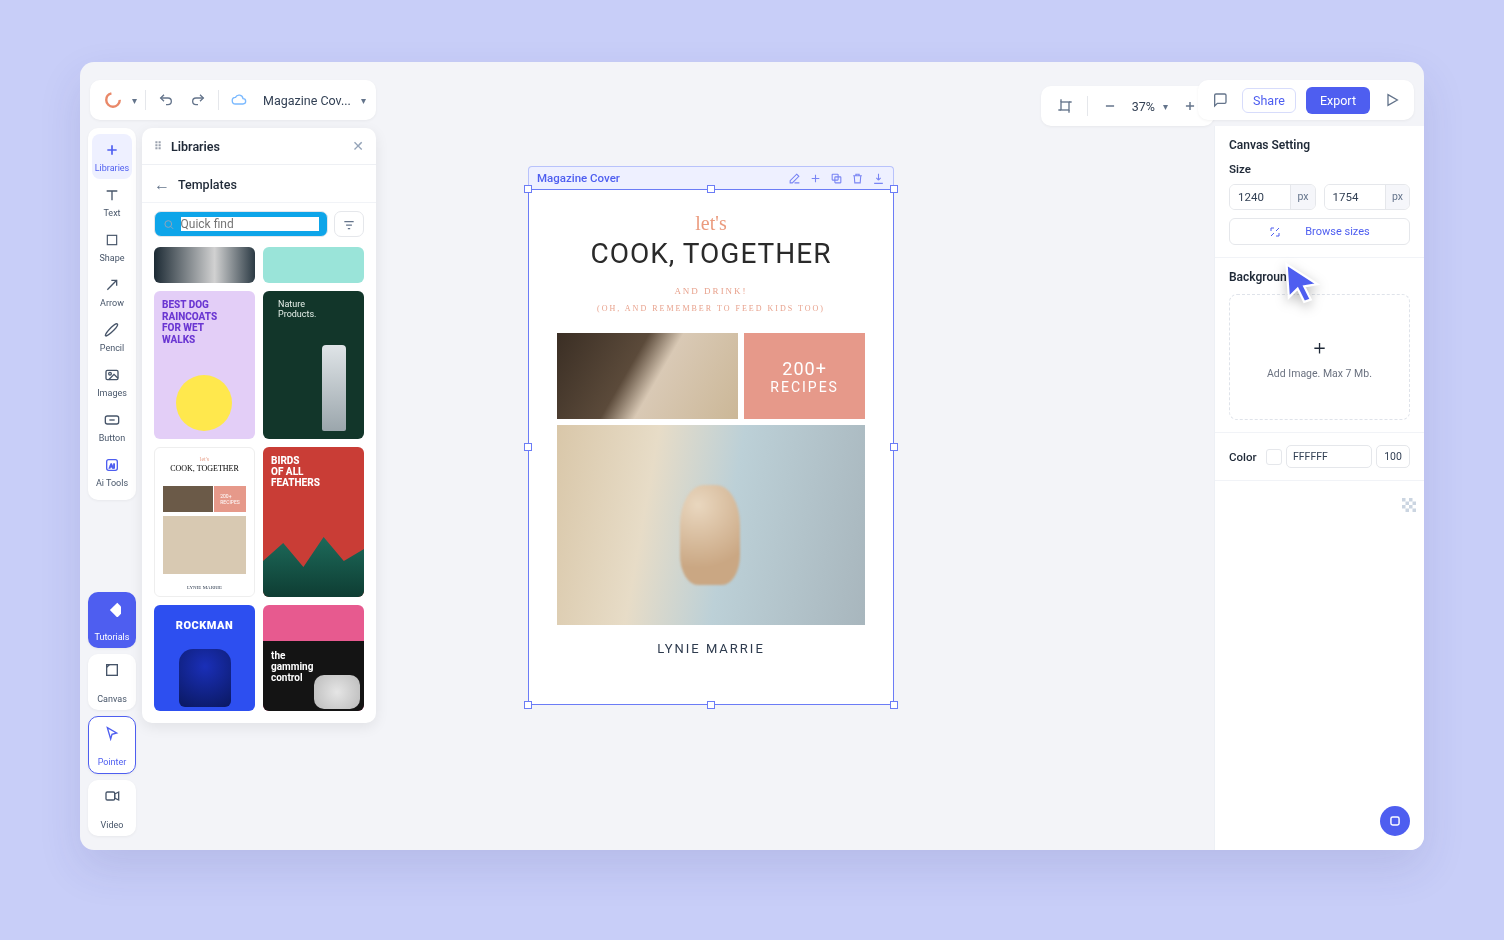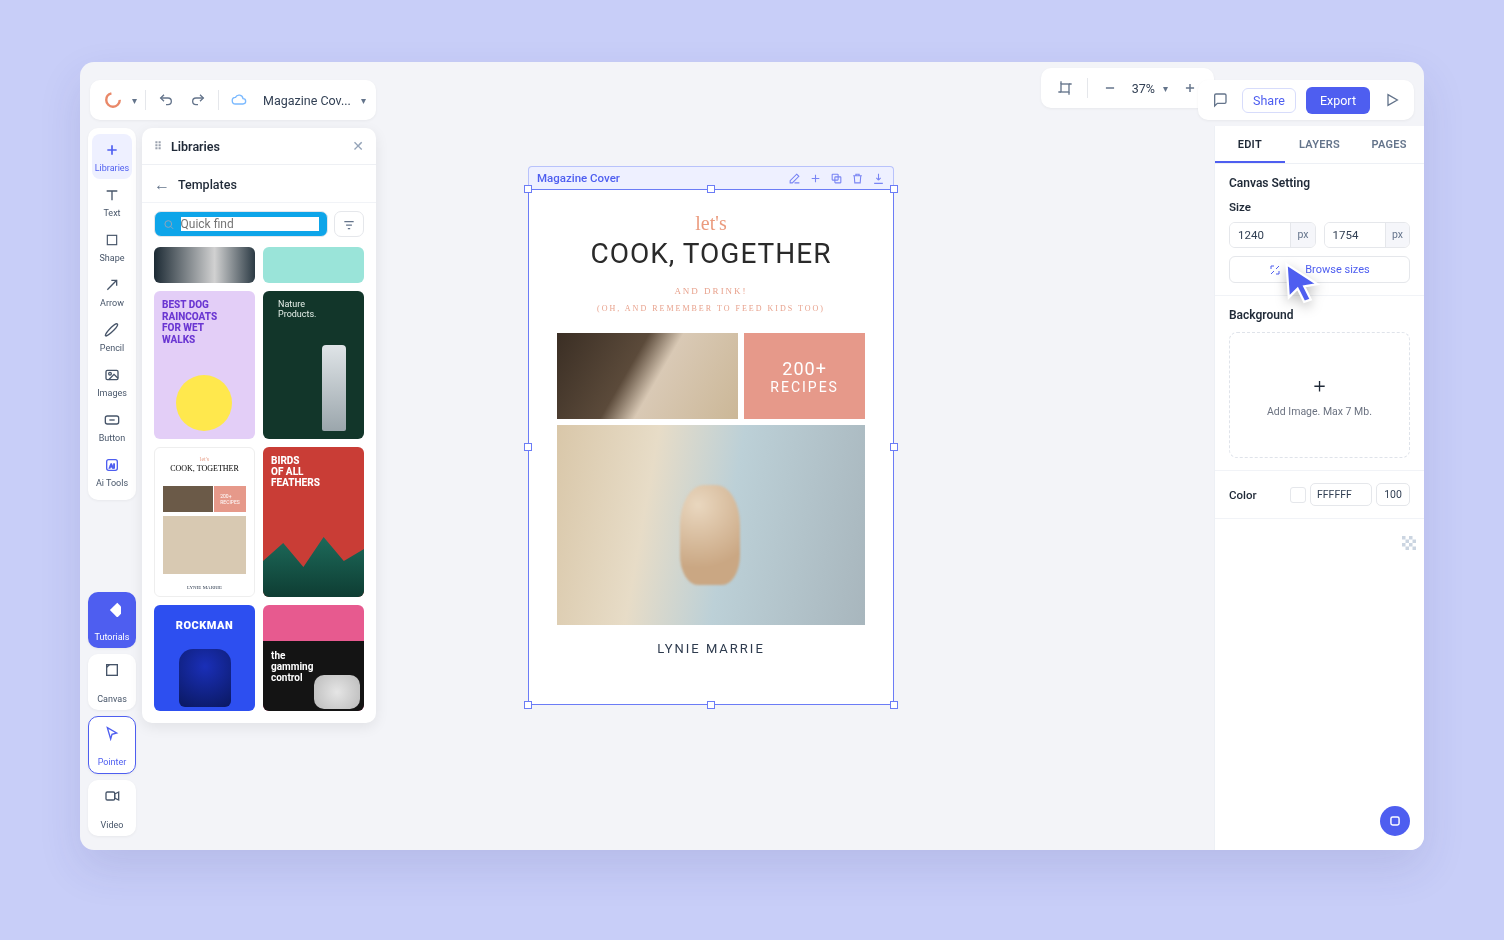--- a/index.html
+++ b/index.html
@@ -8,21 +8,21 @@
 
   
   .topbar-left { position: absolute; left: 10px; top: 18px; height: 40px; display: flex; align-items: center; gap: 8px; background: #fff; border-radius: 10px; padding: 0 10px; box-shadow: 0 1px 3px rgba(0,0,0,.05); }
   .logo-btn { width: 26px; height: 26px; display: flex; align-items: center; justify-content: center; color: #e98868; font-weight: 700; font-size: 16px; }
   .chev { font-size: 10px; color: #64748b; margin-left: -2px; }
   .divider-v { width: 1px; height: 20px; background: #e5e7eb; }
   .icon-btn { width: 24px; height: 24px; display: flex; align-items: center; justify-content: center; color: #64748b; cursor: pointer; border-radius: 5px; }
   .doc-name { font-size: 12.5px; color: #334155; max-width: 90px; white-space: nowrap; overflow: hidden; text-overflow: ellipsis; margin: 0 4px; }
   .cloud-ico { color: #7ab9ff; }
 
-  .topbar-right { position: absolute; right: 210px; top: 6px; height: 40px; display: flex; align-items: center; gap: 10px; background: #fff; border-radius: 10px; padding: 0 12px; box-shadow: 0 1px 3px rgba(0,0,0,.05); }
+  .topbar-right { position: absolute; right: 210px; top: 24px; height: 40px; display: flex; align-items: center; gap: 10px; background: #fff; border-radius: 10px; padding: 0 12px; box-shadow: 0 1px 3px rgba(0,0,0,.05); }
   .zoom-txt { font-size: 12.5px; color: #334155; }
 
   .topbar-actions { position: absolute; right: 10px; top: 18px; height: 40px; display: flex; align-items: center; gap: 10px; background: #fff; border-radius: 10px; padding: 0 10px; box-shadow: 0 1px 3px rgba(0,0,0,.05); }
   .link-btn { font-size: 12.5px; color: #4e5ef0; padding: 4px 10px; border: 1px solid #d7dcfb; border-radius: 6px; cursor: pointer; }
   .primary-btn { font-size: 12.5px; color: #fff; background: #4e5ef0; padding: 6px 14px; border-radius: 6px; cursor: pointer; }
   .play-ico { color: #64748b; }
 
   
   .tools-rail { position: absolute; left: 8px; top: 66px; width: 48px; background: #fff; border-radius: 10px; box-shadow: 0 1px 3px rgba(0,0,0,.05); display: flex; flex-direction: column; align-items: center; padding: 6px 0; }
   .tool { width: 40px; display: flex; flex-direction: column; align-items: center; padding: 6px 0 6px; cursor: pointer; border-radius: 8px; gap: 3px; }
@@ -95,21 +95,21 @@
   .size-in input { width: 100%; border: none; outline: none; padding: 5px 8px; font-size: 11.5px; color: #334155; }
   .size-in .u { background: #f5f6fa; color: #64748b; font-size: 10.5px; padding: 5px 6px; border-left: 1px solid #e5e7eb; }
   .browse { margin-top: 8px; width: 100%; border: 1px solid #e5e7eb; border-radius: 6px; padding: 6px; font-size: 11px; color: #4e5ef0; background: #fff; display: flex; align-items: center; justify-content: center; gap: 24px; cursor: pointer; }
   .bg-drop { border: 1px dashed #dfe3ea; border-radius: 8px; height: 126px; display: flex; flex-direction: column; align-items: center; justify-content: center; color: #6b7280; gap: 6px; cursor: pointer; }
   .bg-drop .plus { font-size: 20px; color: #1f2937; }
   .bg-drop .cap { font-size: 10.5px; }
   .color-row { display: flex; align-items: center; justify-content: space-between; gap: 8px; }
   .clabel { font-size: 11.5px; color: #1f2937; font-weight: 500; }
   .color-in { display: flex; align-items: center; gap: 4px; }
   .swatch { width: 16px; height: 16px; border: 1px solid #e5e7eb; border-radius: 3px; background: #fff; }
-  .hex-in { width: 62px; border: 1px solid #e5e7eb; border-radius: 5px; padding: 4px 6px; font-size: 10.5px; color: #334155; outline: none; }
+  .hex-in { width: 86px; border: 1px solid #e5e7eb; border-radius: 5px; padding: 4px 6px; font-size: 10.5px; color: #334155; outline: none; }
   .op-in { width: 34px; border: 1px solid #e5e7eb; border-radius: 5px; padding: 4px 4px; font-size: 10.5px; color: #334155; text-align: center; outline: none; }
 
   .bg-pattern { position: absolute; right: 8px; top: 240px; width: 14px; height: 14px; color: #94a3b8; }
 
   .cursor-arrow { position: absolute; right: 100px; top: 198px; width: 44px; height: 44px; pointer-events: none; filter: drop-shadow(0 4px 6px rgba(0,0,0,.25)); }
   .fab { position: absolute; right: 14px; bottom: 14px; width: 30px; height: 30px; border-radius: 50%; background: #4e5ef0; color: #fff; display: flex; align-items: center; justify-content: center; cursor: pointer; }
 
   svg { display: block; }
 </style>
 </head>
@@ -413,25 +413,20 @@
       <div class="sel-handle sh-ne"></div>
       <div class="sel-handle sh-w"></div>
       <div class="sel-handle sh-e"></div>
       <div class="sel-handle sh-sw"></div>
       <div class="sel-handle sh-s"></div>
       <div class="sel-handle sh-se"></div>
     </div>
   </div>
 
   <div class="rpanel">
-    <div class="rtabs">
-      <div class="rtab active">EDIT</div>
-      <div class="rtab">LAYERS</div>
-      <div class="rtab">PAGES</div>
-    </div>
     <div class="rsect">
       <div class="rsect-h">Canvas Setting</div>
       <span class="rlabel">Size</span>
       <div class="size-row">
         <div class="size-in">
           <input value="1240" style="">
           <span class="u">px</span>
         </div>
         <div class="size-in">
           <input value="1754" style="">

